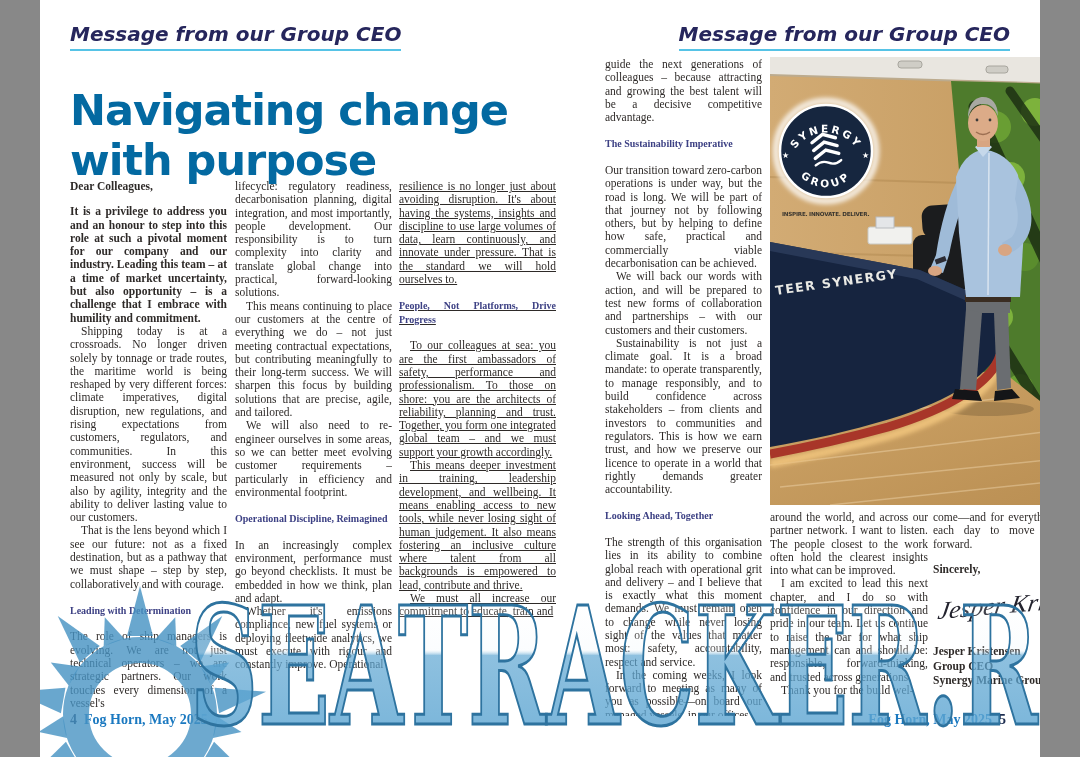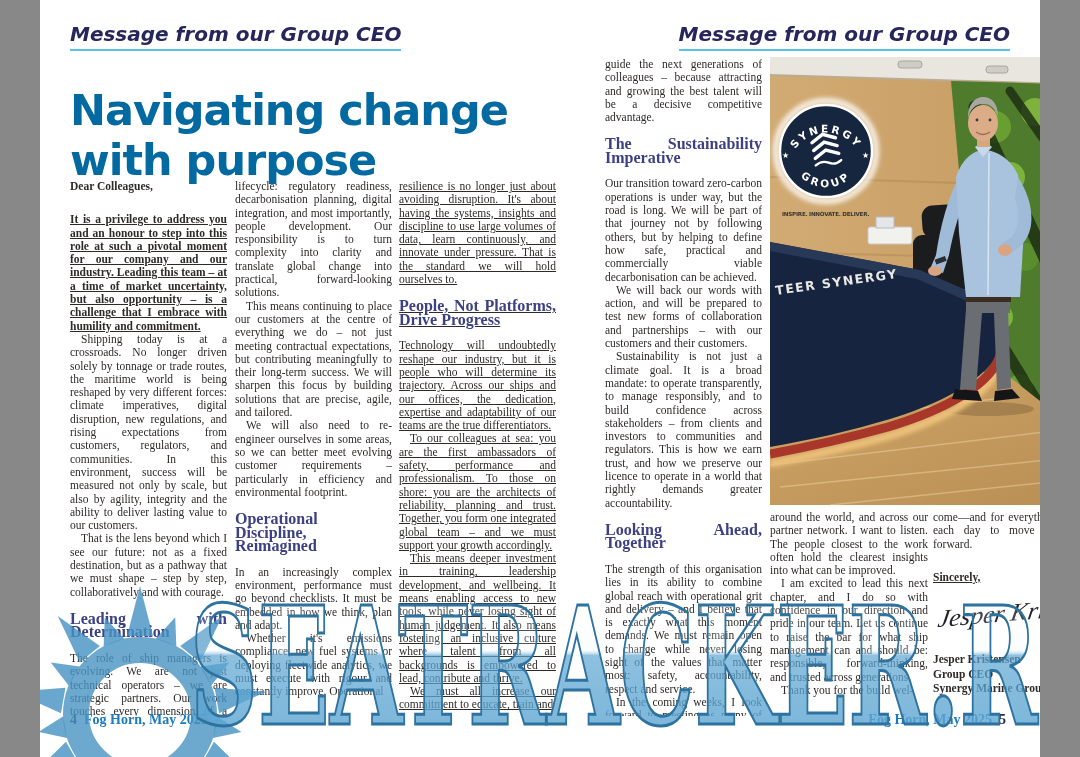--- a/index.html
+++ b/index.html
@@ -20,22 +20,22 @@
        line-height:13.3px;overflow:hidden;}
   .c1{left:30px;top:180px;height:536px;}
   .c2{left:195px;top:180px;height:536px;}
   .c3{left:359px;top:180px;height:536px;text-decoration:underline;}
   .c4{left:565px;top:58px;height:658px;}
   .c5{left:730px;top:511px;width:158px;height:206px;}
   .c6{left:893px;top:511px;width:162px;height:206px;}
   .para{margin:0;}
   .para.ind{text-indent:11px;}
   .para.b{font-weight:bold;}
-  .para.gap{margin-top:20px;text-decoration:underline;}
-  .col-h{font-weight:bold;color:#3d4184;font-size:16px;line-height:13.5px;margin:13px 0;}
+  .para.gap{margin-top:12px;}
+  .col-h{font-weight:bold;color:#3d4184;font-size:10px;line-height:13.5px;margin:13px 0;}
   
   .sig-script{margin-top:10px;height:58px;font-style:italic;font-size:25px;
               line-height:50px;color:#23232e;transform:skewX(-14deg) rotate(-5deg);
               transform-origin:left bottom;white-space:nowrap;text-align:left;}
   .signoff{font-weight:bold;font-size:11.5px;line-height:14.5px;text-align:left;}
   
   .footer{position:absolute;top:714px;font-size:14px;font-weight:bold;line-height:12px;}
   .footer.fl{left:30px;}
   .footer.fr{right:34px;text-align:right;}
   .footer .pg{color:#1d2d50;}
@@ -67,21 +67,20 @@
     <p class="para ind">This means continuing to place our customers at the centre of everything we do – not just meeting contractual expectations, but contributing meaningfully to their long-term success. We will sharpen this focus by building solutions that are precise, agile, and tailored.</p>
     <p class="para ind">We will also need to re-engineer ourselves in some areas, so we can better meet evolving customer requirements – particularly in efficiency and environmental footprint.</p>
     <p class="col-h">Operational Discipline, Reimagined</p>
     <p class="para">In an increasingly complex environment, performance must go beyond checklists. It must be embedded in how we think, plan and adapt.</p>
     <p class="para ind">Whether it's emissions compliance, new fuel systems or deploying fleetwide analytics, we must execute with rigour and constantly improve. Operational</p>
   </div>
 
   <div class="col c3">
     <p class="para">resilience is no longer just about avoiding disruption. It's about having the systems, insights and discipline to use large volumes of data, learn continuously, and innovate under pressure. That is the standard we will hold ourselves to.</p>
     <p class="col-h">People, Not Platforms, Drive Progress</p>
-    <p class="para">Technology will undoubtedly reshape our industry, but it is people who will determine its trajectory. Across our ships and our offices, the dedication, expertise and adaptability of our teams are the true differentiators.</p>
     <p class="para ind">To our colleagues at sea: you are the first ambassadors of safety, performance and professionalism. To those on shore: you are the architects of reliability, planning and trust. Together, you form one integrated global team – and we must support your growth accordingly.</p>
     <p class="para ind">This means deeper investment in training, leadership development, and wellbeing. It means enabling access to new tools, while never losing sight of human judgement. It also means fostering an inclusive culture where talent from all backgrounds is empowered to lead, contribute and thrive.</p>
     <p class="para ind">We must all increase our commitment to educate, train and</p>
   </div>
 
   <div class="kicker right">Message from our Group CEO</div>
 
   <div class="col c4">
     <p class="para">guide the next generations of colleagues – because attracting and growing the best talent will be a decisive competitive advantage.</p>
     <p class="col-h">The Sustainability Imperative</p>

